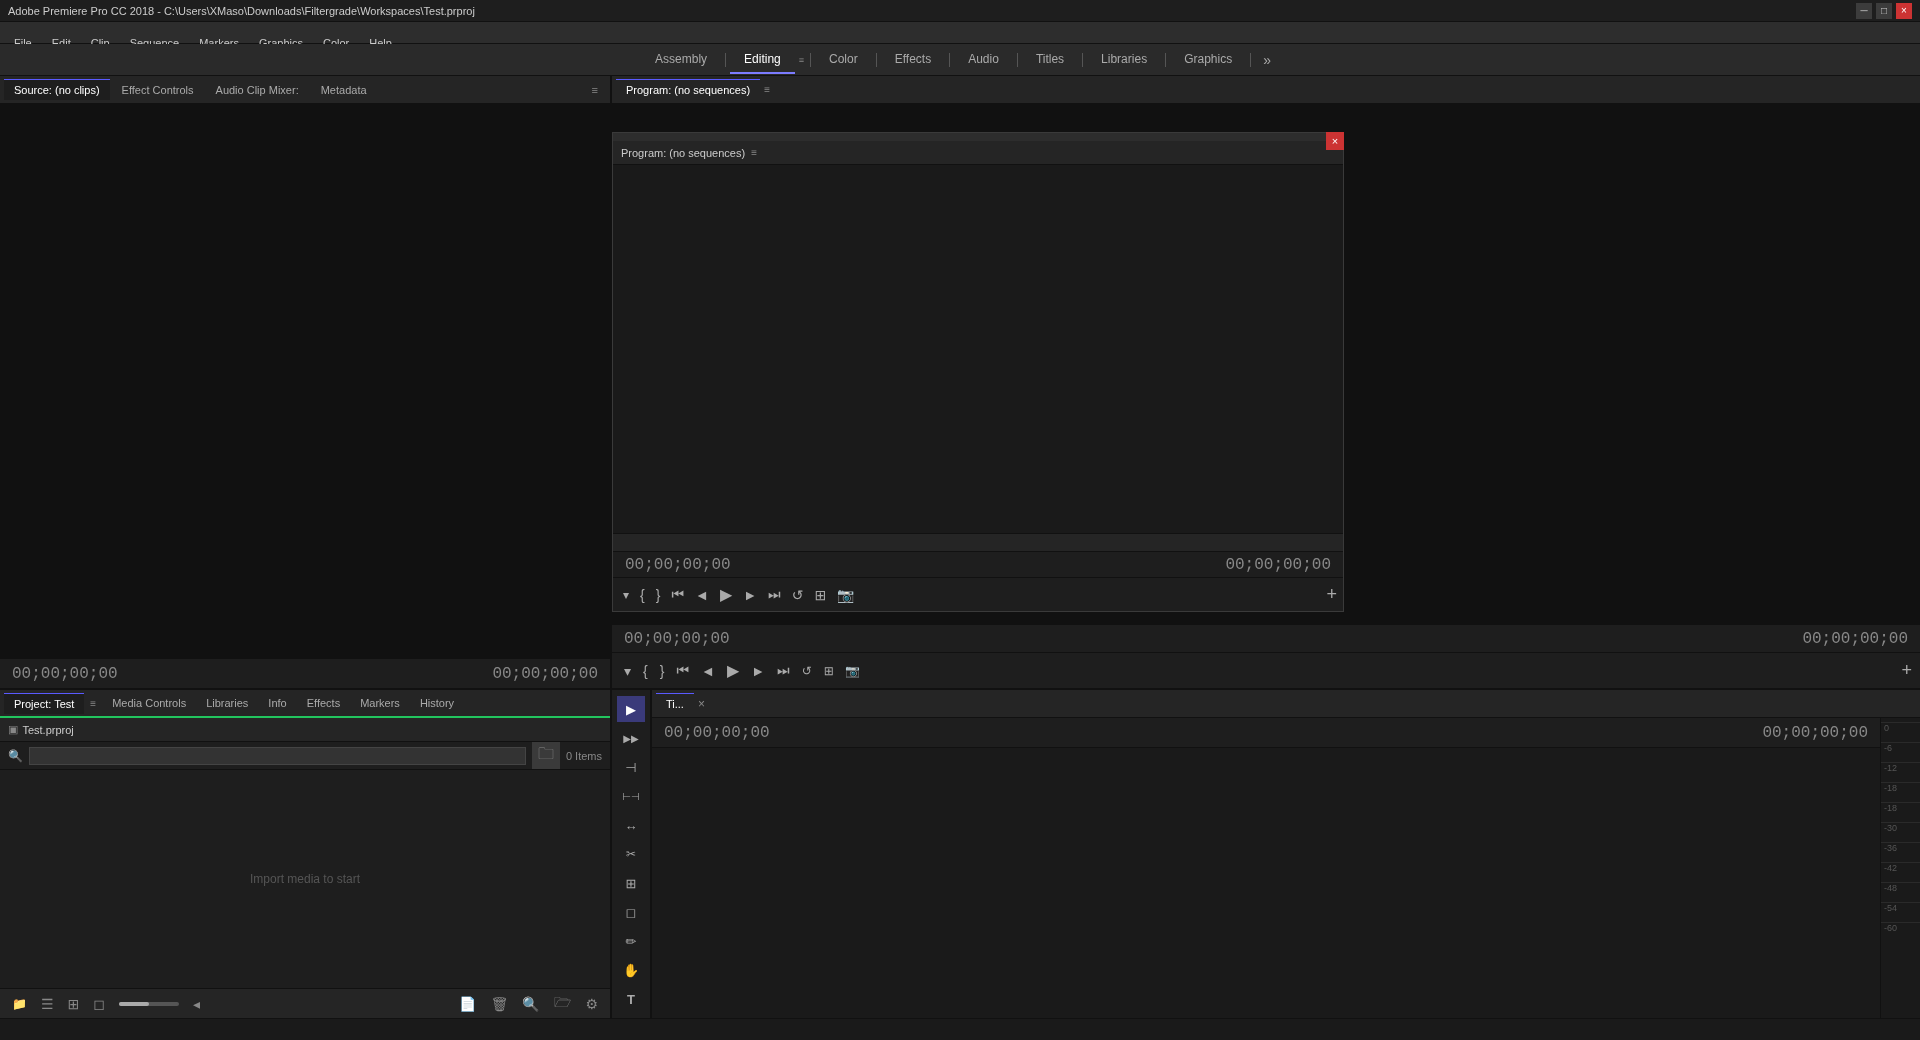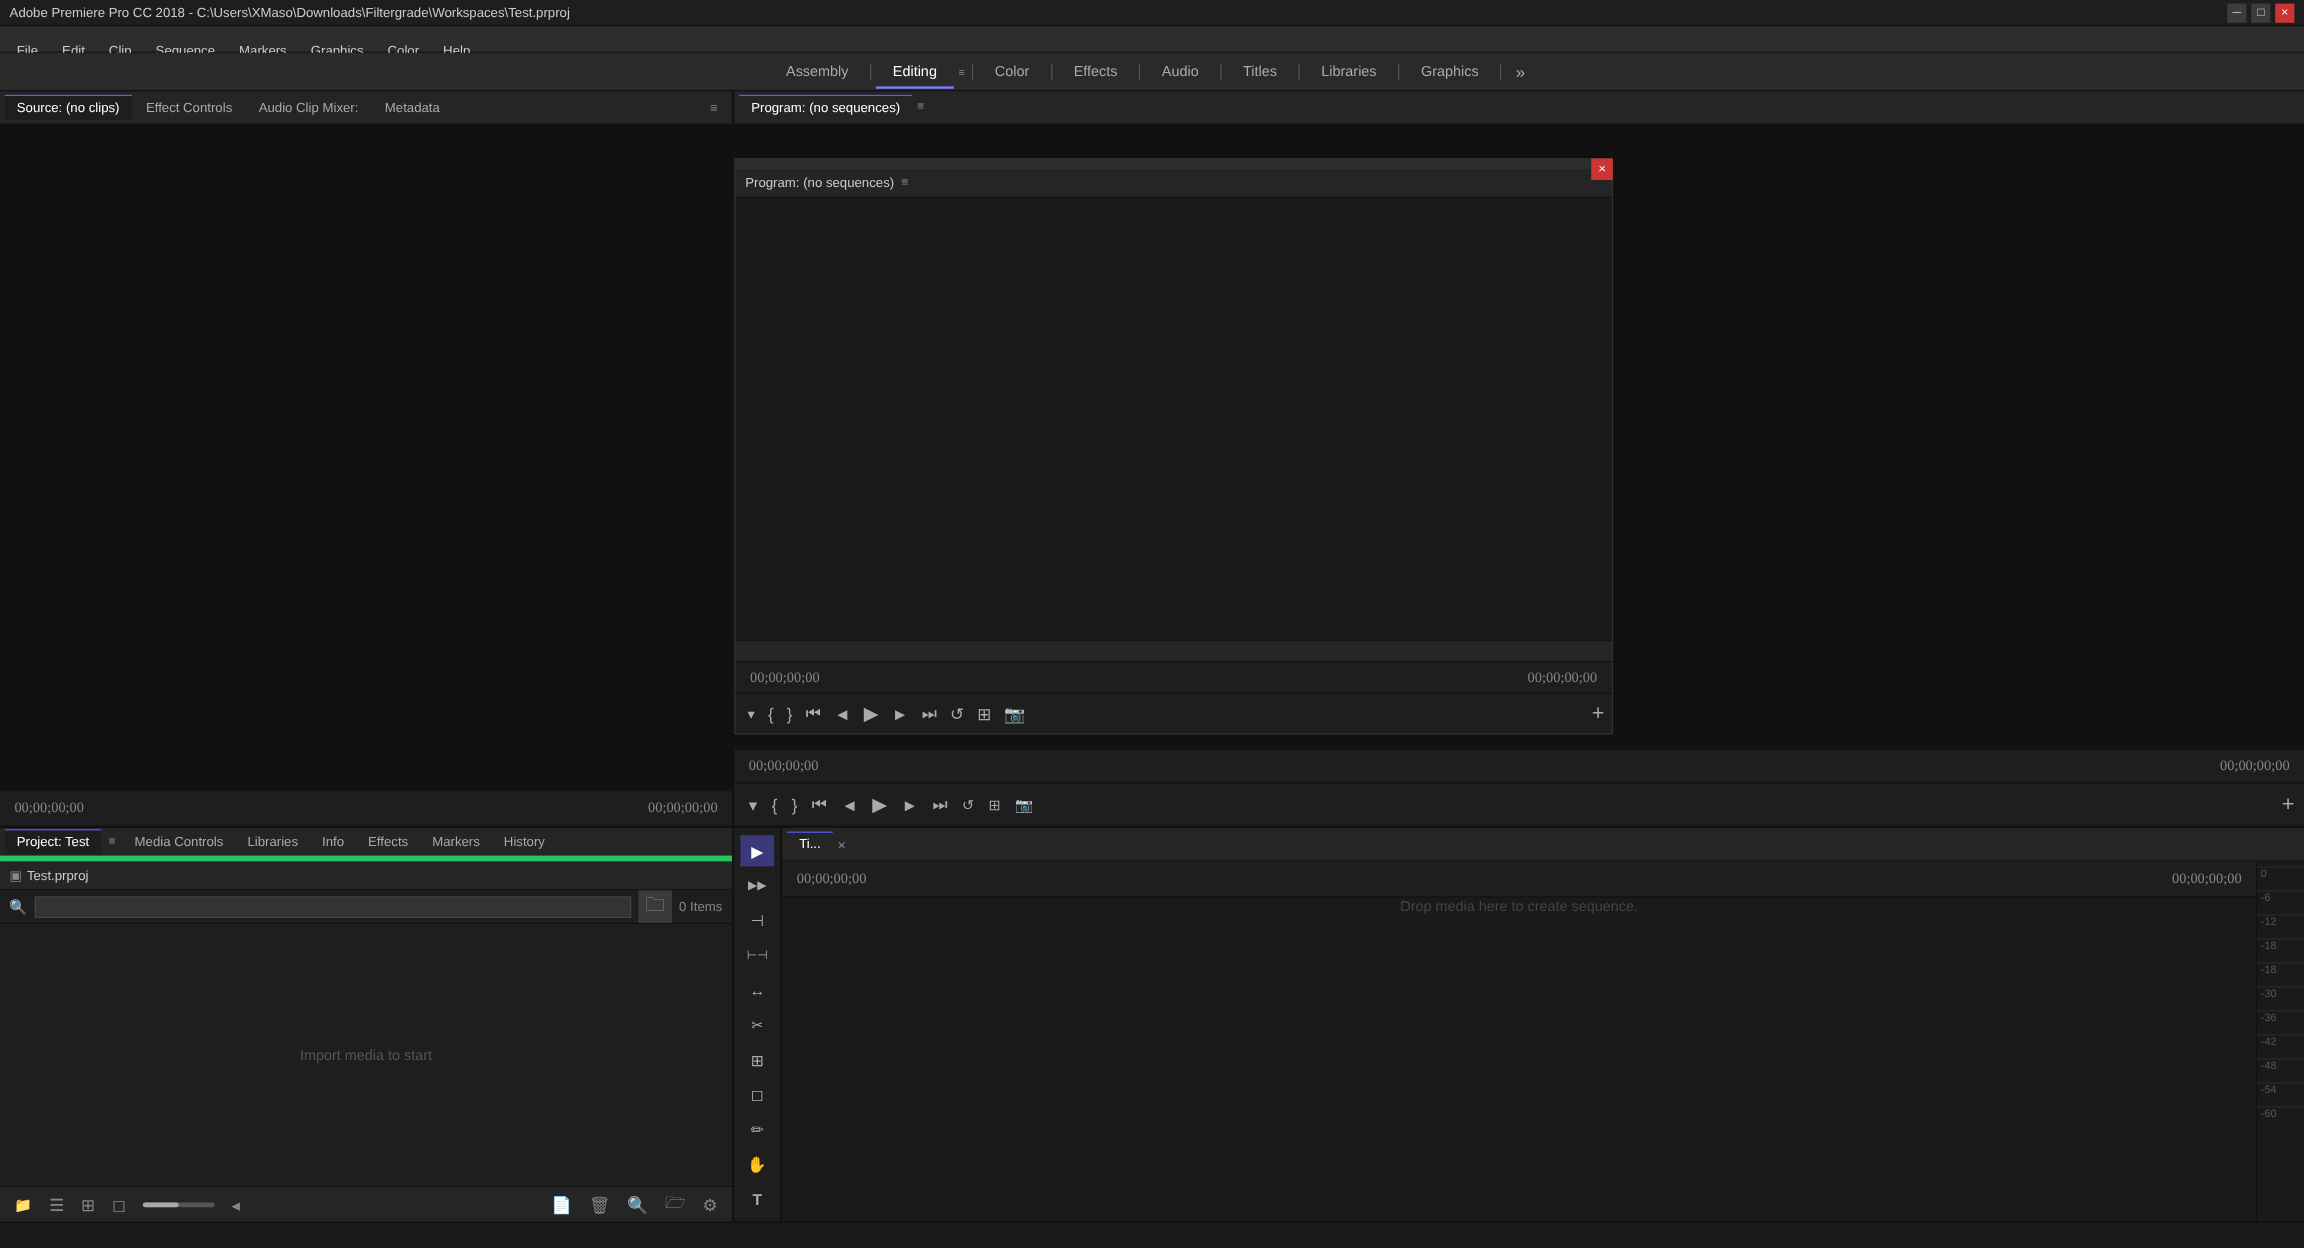--- a/index.html
+++ b/index.html
@@ -137,31 +137,31 @@
     .monitor-timecode-bar {
       height: 30px;
       background: #1e1e1e;
       display: flex;
       align-items: center;
       justify-content: space-between;
       padding: 0 12px;
       border-top: 1px solid #111;
     }
     .timecode {
-      font-family: Liberation Serif, serif;
-      font-size: 12px;
+      font-family: Liberation Mono, monospace;
+      font-size: 16px;
       color: #888;
     }
     .project-tabs {
       height: 28px;
       background: #252525;
       display: flex;
       align-items: center;
       padding: 0 4px;
-      border-bottom: 5px solid #22c55e;
+      border-bottom: 2px solid #22c55e;
       gap: 0;
     }
     .proj-tab {
       padding: 4px 10px;
       font-size: 11px;
       color: #aaa;
       cursor: pointer;
     }
     .proj-tab.active {
       color: #fff;
@@ -728,23 +728,20 @@
 
         <div id="timeline-with-ruler">
 
           <div id="timeline-tracks">
 
             <div style="height:30px;background:#1e1e1e;display:flex;align-items:center;justify-content:space-between;padding:0 12px;border-bottom:1px solid #111;">
               <span class="timecode">00;00;00;00</span>
               <span class="timecode">00;00;00;00</span>
             </div>
 
-            <div id="timeline-content" style="display: flex; align-items: center; justify-content: center; flex: 1 1 0%; color: rgb(68, 68, 68); font-size: 12px;">
-              <span>Drop media here to create sequence.</span>
-            </div>
           </div>
 
           <div id="right-scale">
             <div class="scale-mark">0</div>
             <div class="scale-mark">-6</div>
             <div class="scale-mark">-12</div>
             <div class="scale-mark">-18</div>
             <div class="scale-mark">-18</div>
             <div class="scale-mark">-30</div>
             <div class="scale-mark">-36</div>

